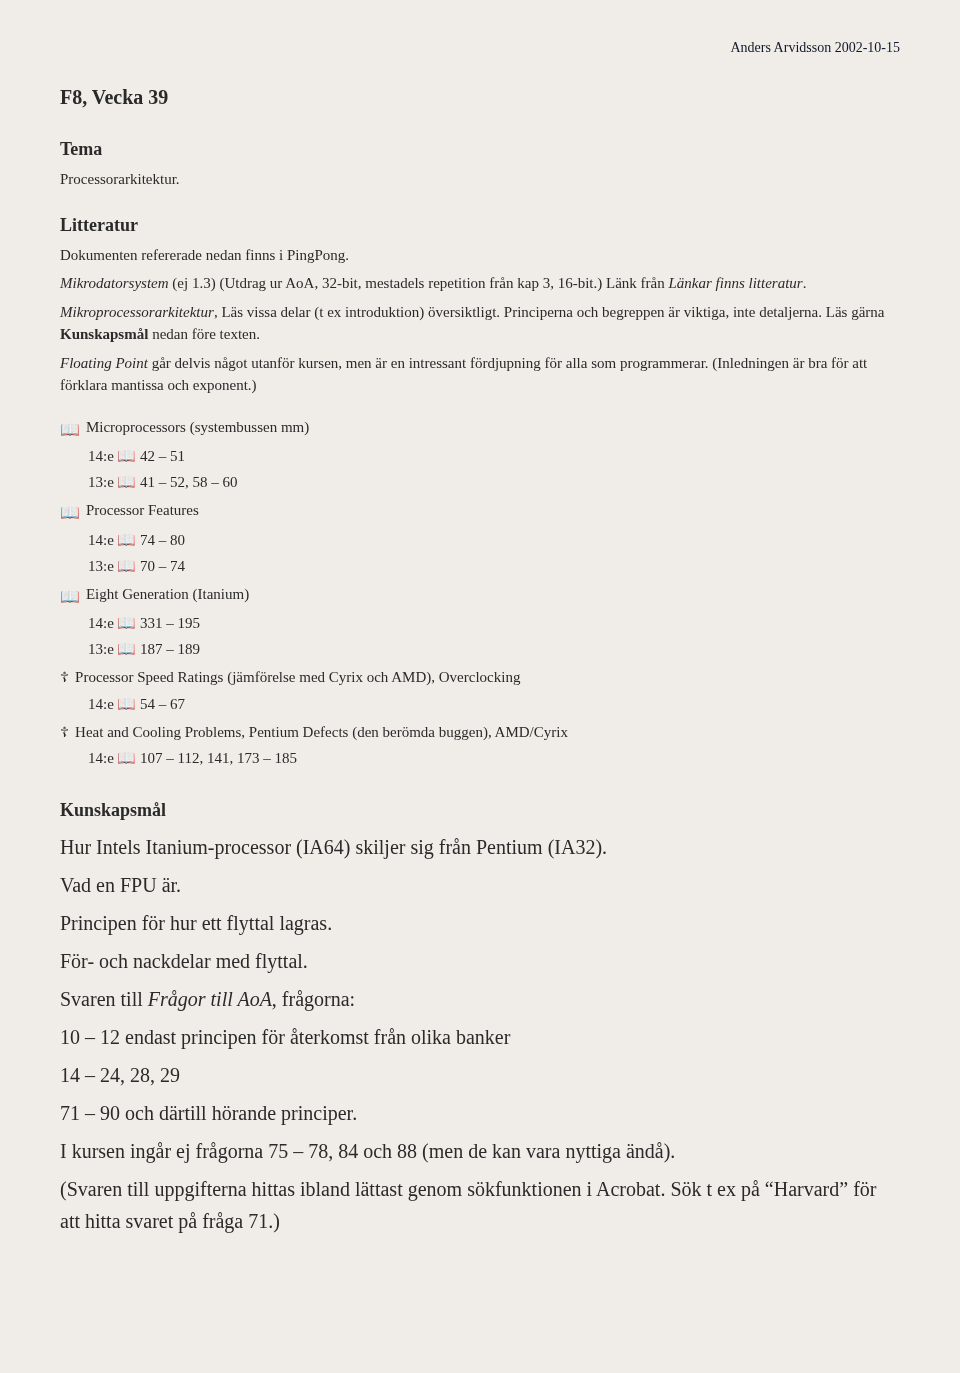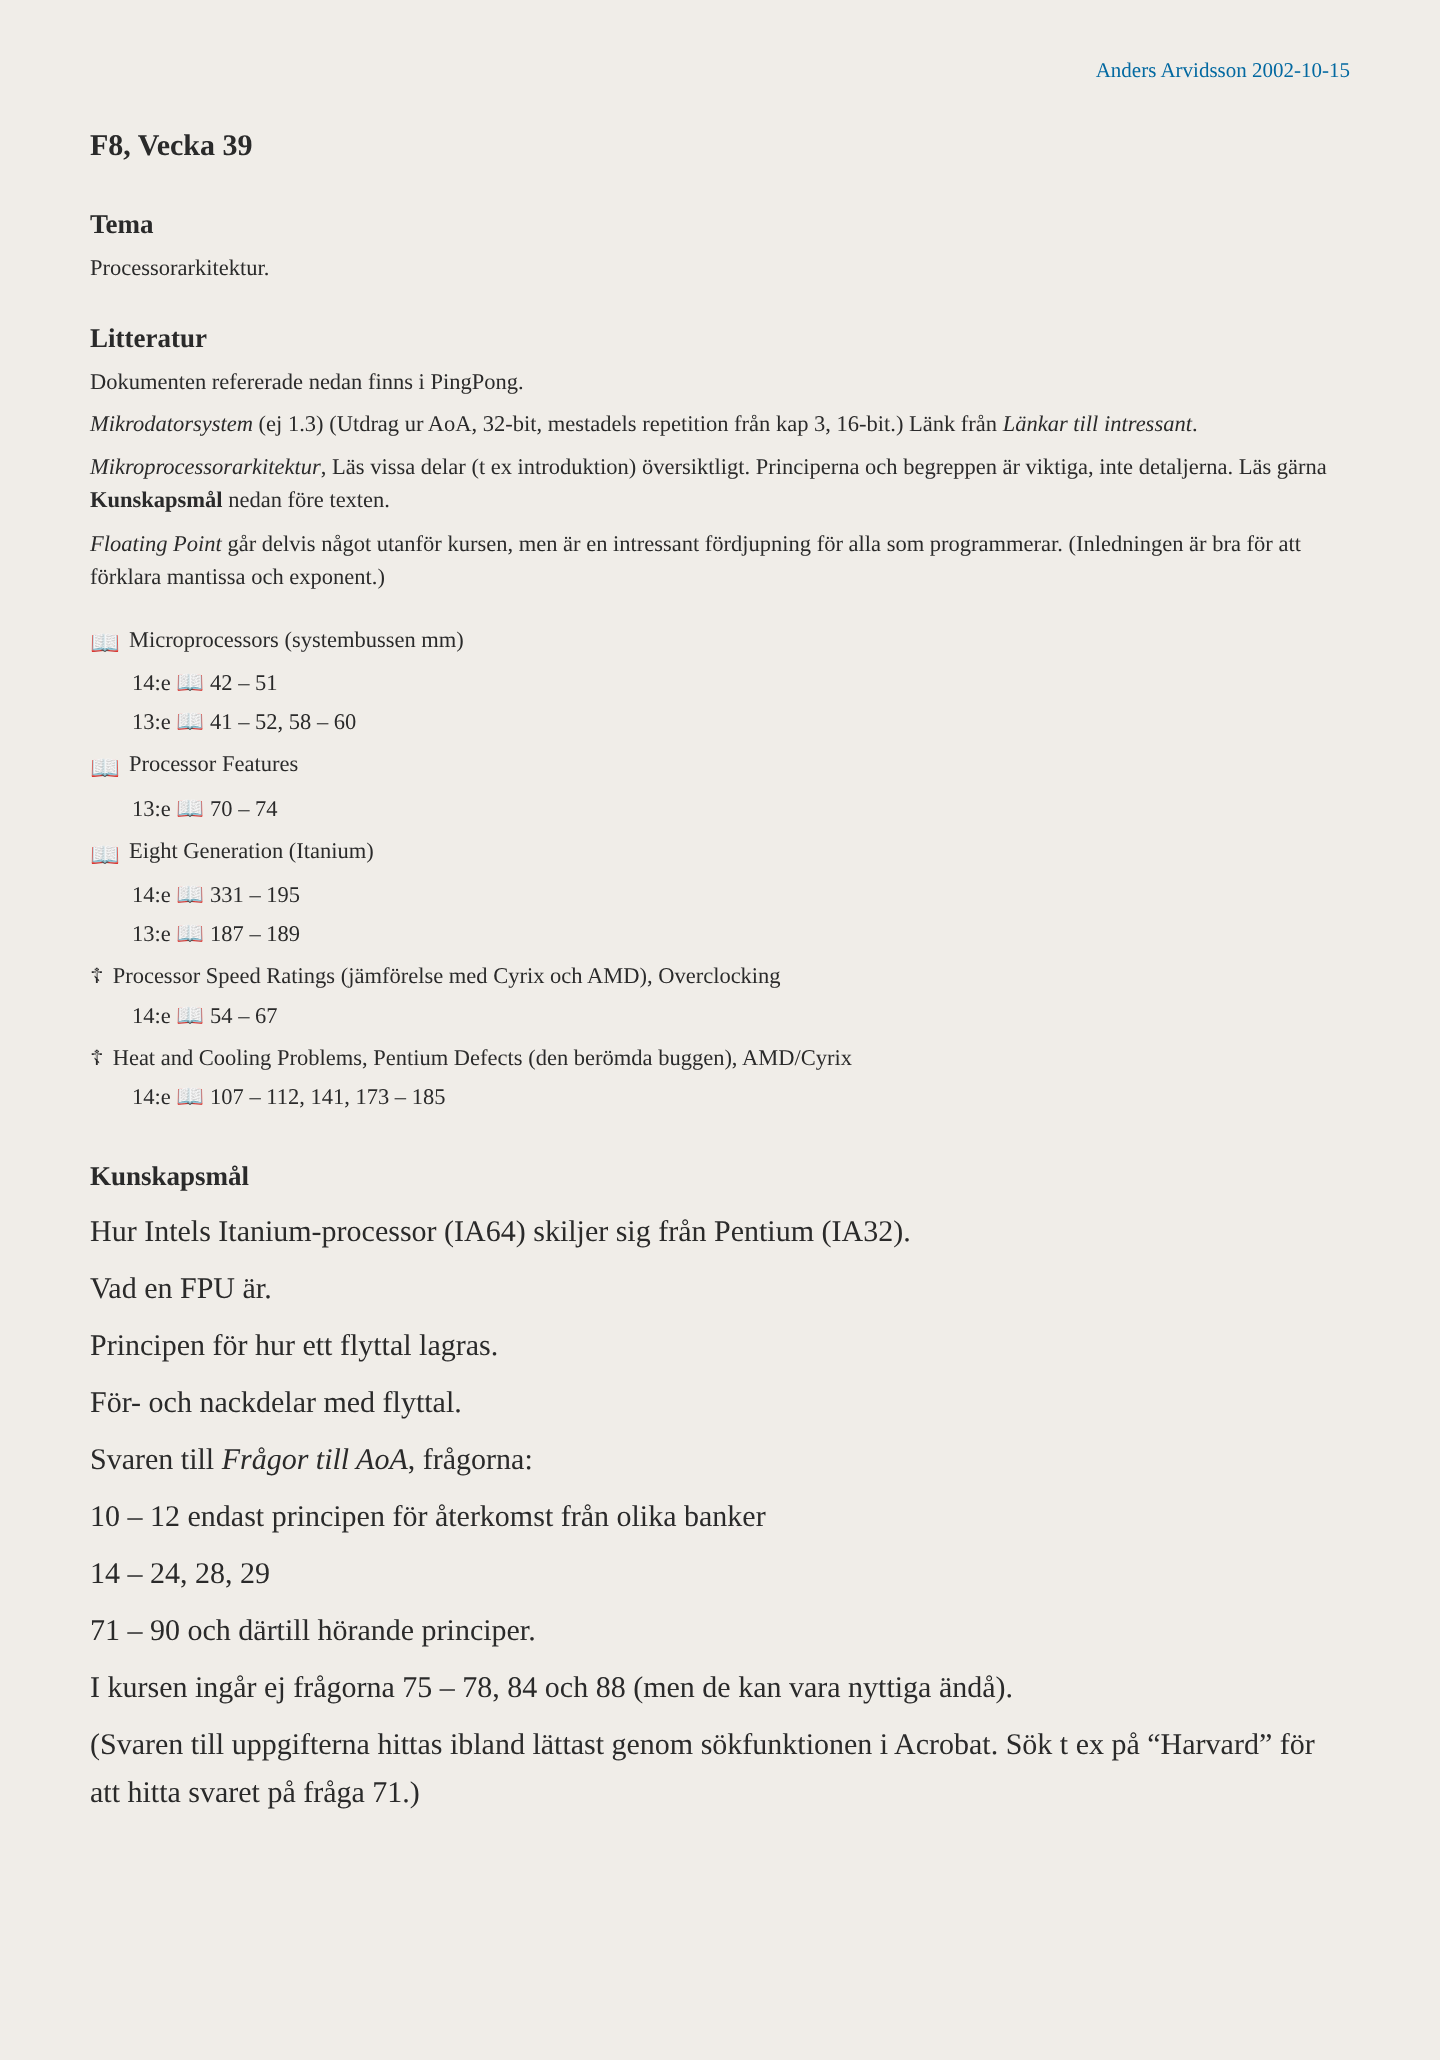--- a/index.html
+++ b/index.html
@@ -14,21 +14,21 @@
       color: #2a2a2a;
       padding: 40px 60px;
       width: 960px;
       min-height: 1373px;
     }
 
     .header-author {
       text-align: right;
       font-size: 14px;
       margin-bottom: 30px;
-      color: #0369a1;
+      color: #0f172a;
     }
 
     .page-title {
       font-size: 20px;
       font-weight: bold;
       margin-bottom: 30px;
     }
 
     .section-heading {
       font-size: 18px;
@@ -95,21 +95,21 @@
 <div class="page-title">F8, Vecka 39</div>
 
 <div class="section-heading">Tema</div>
 <p class="body-text">Processorarkitektur.</p>
 
 <div class="section-heading" style="margin-top:24px;">Litteratur</div>
 
 <p class="body-text">Dokumenten refererade nedan finns i PingPong.</p>
 
 <p class="body-text">
-  <span style="font-style:italic;">Mikrodatorsystem</span><span> (ej 1.3) (Utdrag ur AoA, 32-bit, mestadels repetition från kap 3, 16-bit.) Länk från <span style="font-style:italic;">Länkar till intressant</span>.</span>
+  <span style="font-style:italic;">Mikrodatorsystem</span><span> (ej 1.3) (Utdrag ur AoA, 32-bit, mestadels repetition från kap 3, 16-bit.) Länk från <span style="font-style:italic;">Länkar finns litteratur</span>.</span>
 </p>
 
 <p class="body-text">
   <span style="font-style:italic;">Mikroprocessorarkitektur</span>, Läs vissa delar (t ex introduktion) översiktligt. Principerna och begreppen är viktiga, inte detaljerna. Läs gärna <span style="font-weight:bold;">Kunskapsmål</span> nedan före texten.
 </p>
 
 <p class="body-text">
   <span style="font-style:italic;">Floating Point</span> går delvis något utanför kursen, men är en intressant fördjupning för alla som programmerar. (Inledningen är bra för att förklara mantissa och exponent.)
 </p>
 
@@ -119,20 +119,21 @@
     <span class="icon" style="font-size:16px;">📖</span>
     <span class="item-text">Microprocessors (systembussen mm)</span>
   </div>
   <div class="reading-subline">14:e 📖 42 – 51</div>
   <div class="reading-subline">13:e 📖 41 – 52, 58 – 60</div>
 
   <div class="reading-item" style="margin-top:4px;">
     <span class="icon" style="font-size:16px;">📖</span>
     <span class="item-text">Processor Features</span>
   </div>
+  <div class="reading-subline">14:e 📖 74 – 80</div>
   <div class="reading-subline">13:e 📖 70 – 74</div>
 
   <div class="reading-item" style="margin-top:4px;">
     <span class="icon" style="font-size:16px;">📖</span>
     <span class="item-text">Eight Generation (Itanium)</span>
   </div>
   <div class="reading-subline">14:e 📖 331 – 195</div>
   <div class="reading-subline">13:e 📖 187 – 189</div>
 
   <div class="reading-item" style="margin-top:4px;">

